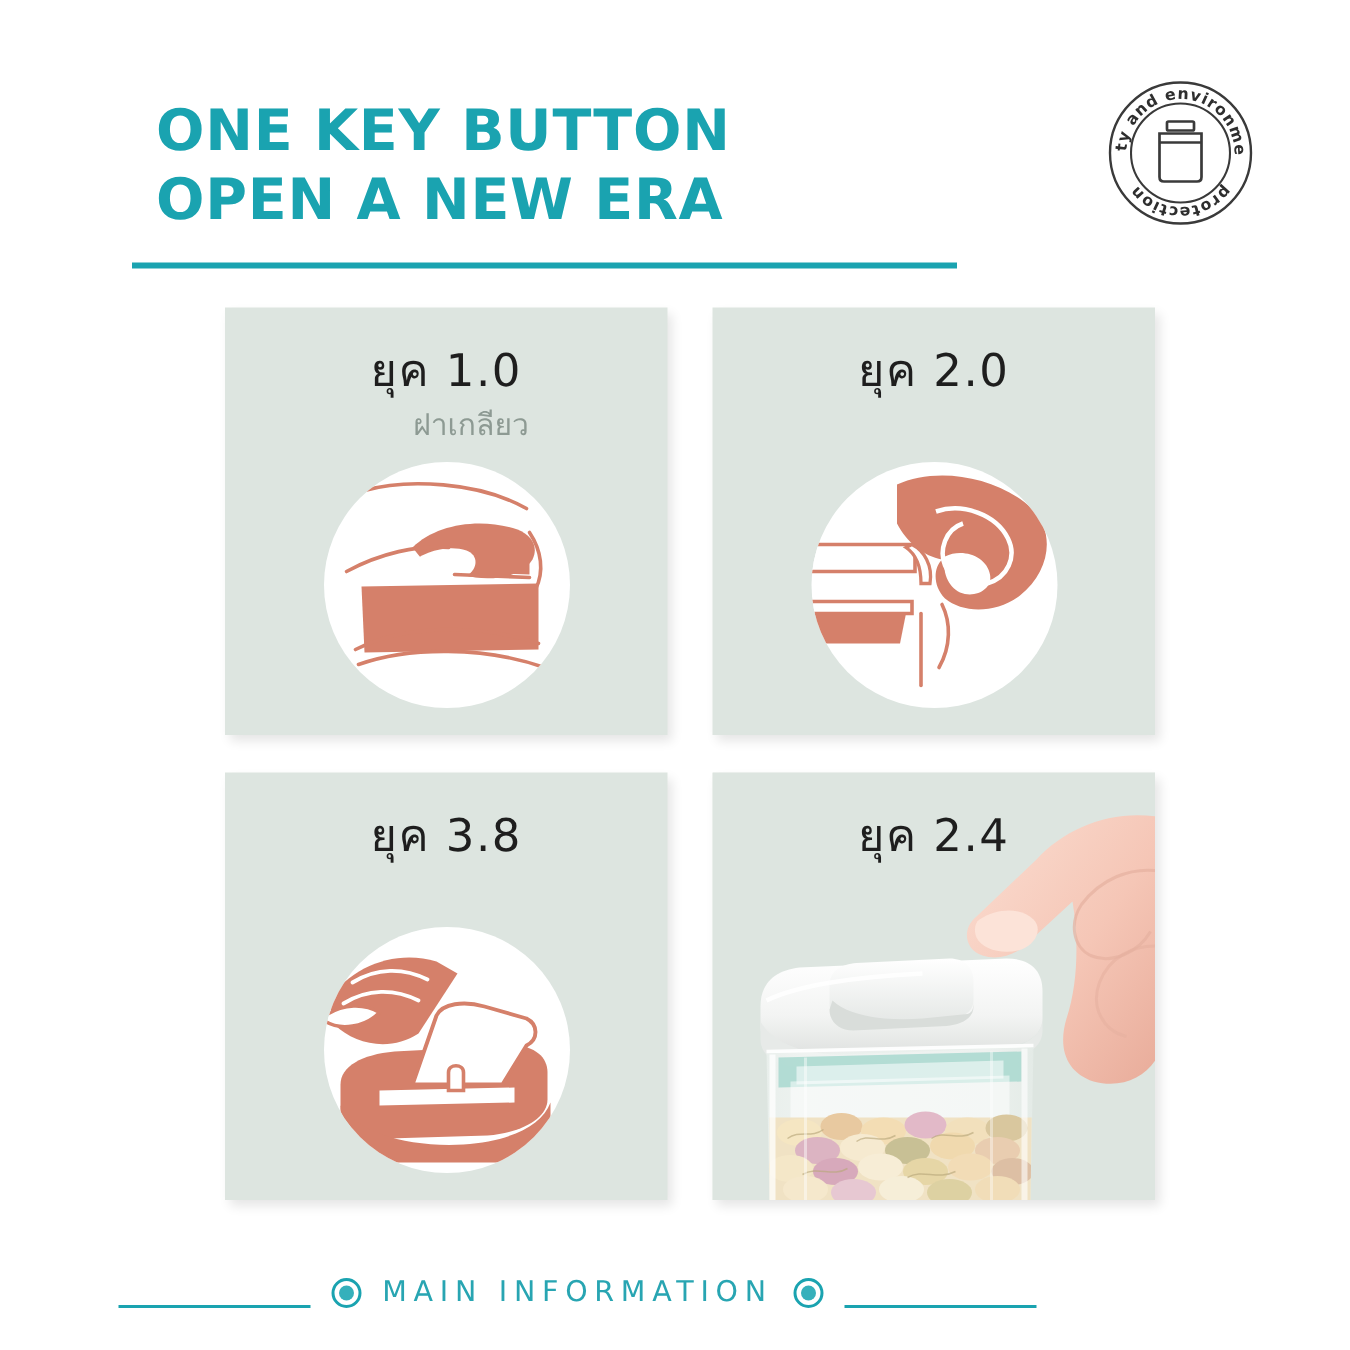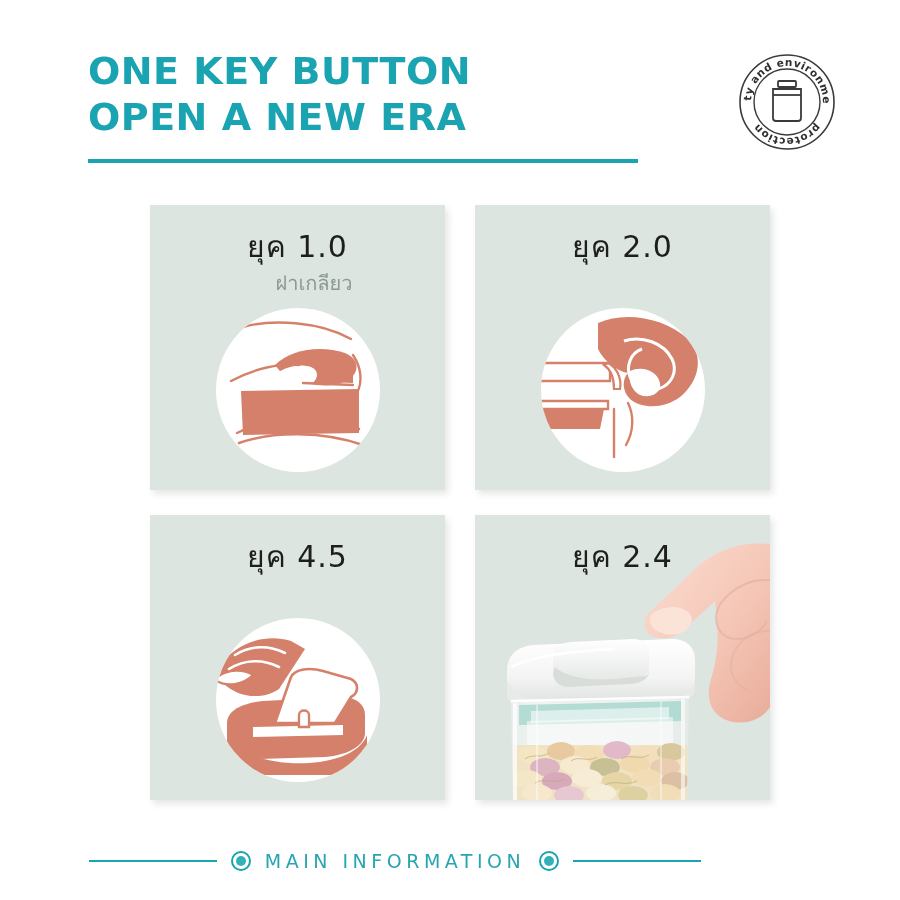--- a/index.html
+++ b/index.html
@@ -23,21 +23,21 @@
     width: 600px;
   }
   .headline {
     color: #1aa3b0;
     font-family: "DejaVu Sans", "Liberation Sans", sans-serif;
     font-weight: bold;
     font-size: 38px;
     line-height: 1.22;
     letter-spacing: 0.5px;
     white-space: pre-line;
-    margin: 0;
+    margin: 16px;
   }
   .headline-rule {
     margin-top: 18px;
     width: 550px;
     height: 4px;
     background: #1aa3b0;
   }
 
   
   .badge {
@@ -111,24 +111,23 @@
     height: 285px;
   }
 
   
   .footer {
     position: absolute;
     left: 0;
     top: 850px;
     width: 770px;
     display: flex;
-    align-items: center;
+    align-items: flex-end;
     justify-content: center;
     gap: 14px;
-    margin-left: 10px;
   }
   .footer-line {
     width: 128px;
     height: 2px;
     background: #1aa3b0;
   }
   .footer-dot {
     width: 20px;
     height: 20px;
     border-radius: 50%;
@@ -250,21 +249,21 @@
           <g fill="none" stroke="#d5806a" stroke-width="2.4" stroke-linecap="round">
             <path d="M 76,104 L 76,152"></path>
             <path d="M 90,98 C 96,110 96,126 88,140"></path>
           </g>
         </g>
       </svg>
     </div>
   </div>
 
   <div class="card">
-    <div class="card-title">ยุค 4.5</div>
+    <div class="card-title">ยุค 3.8</div>
     <div class="card-art">
       <svg width="170" height="170" viewBox="0 0 170 170">
         <defs>
           <clipPath id="c3">
               <circle cx="85" cy="85" r="82"></circle>
             </clipPath>
         </defs>
         <circle cx="85" cy="85" r="82" fill="#ffffff"></circle>
         <g clip-path="url(#c3)">
 

